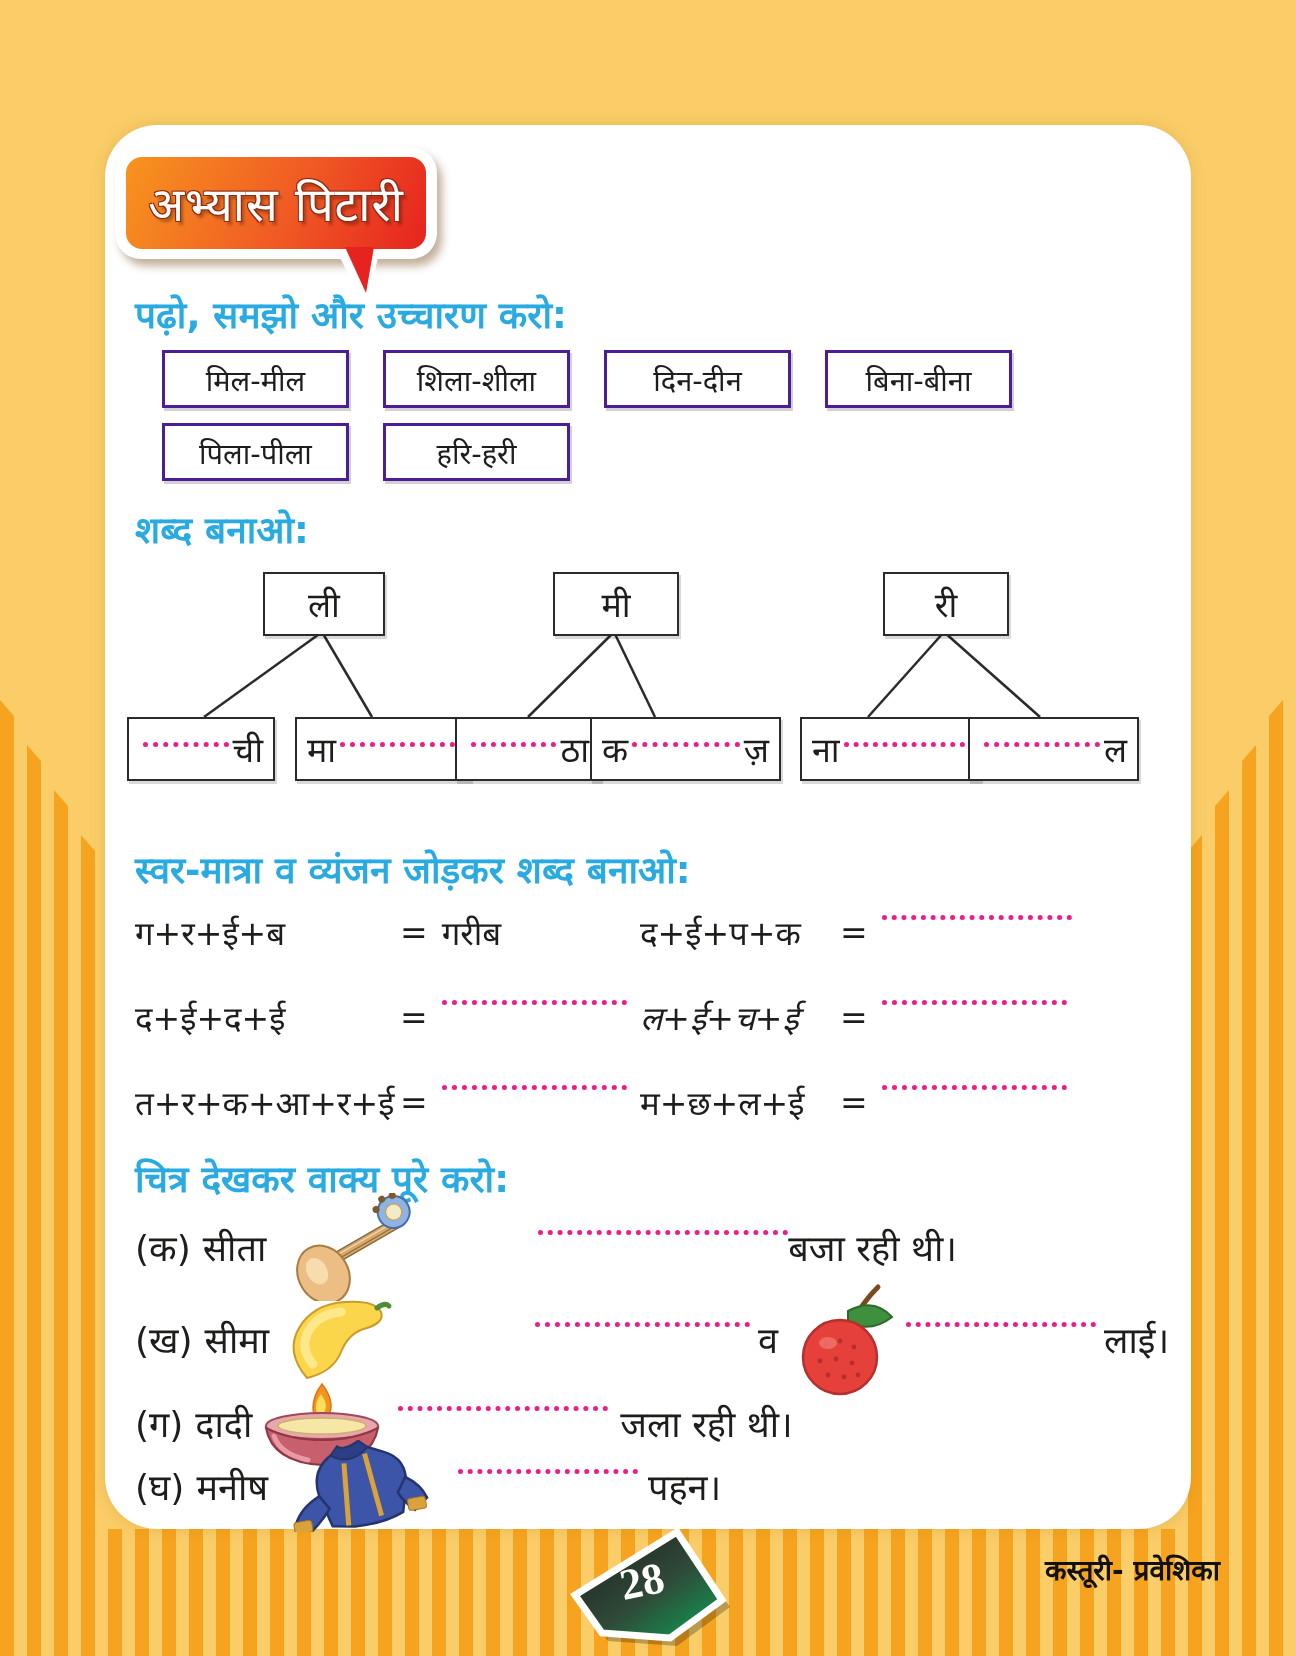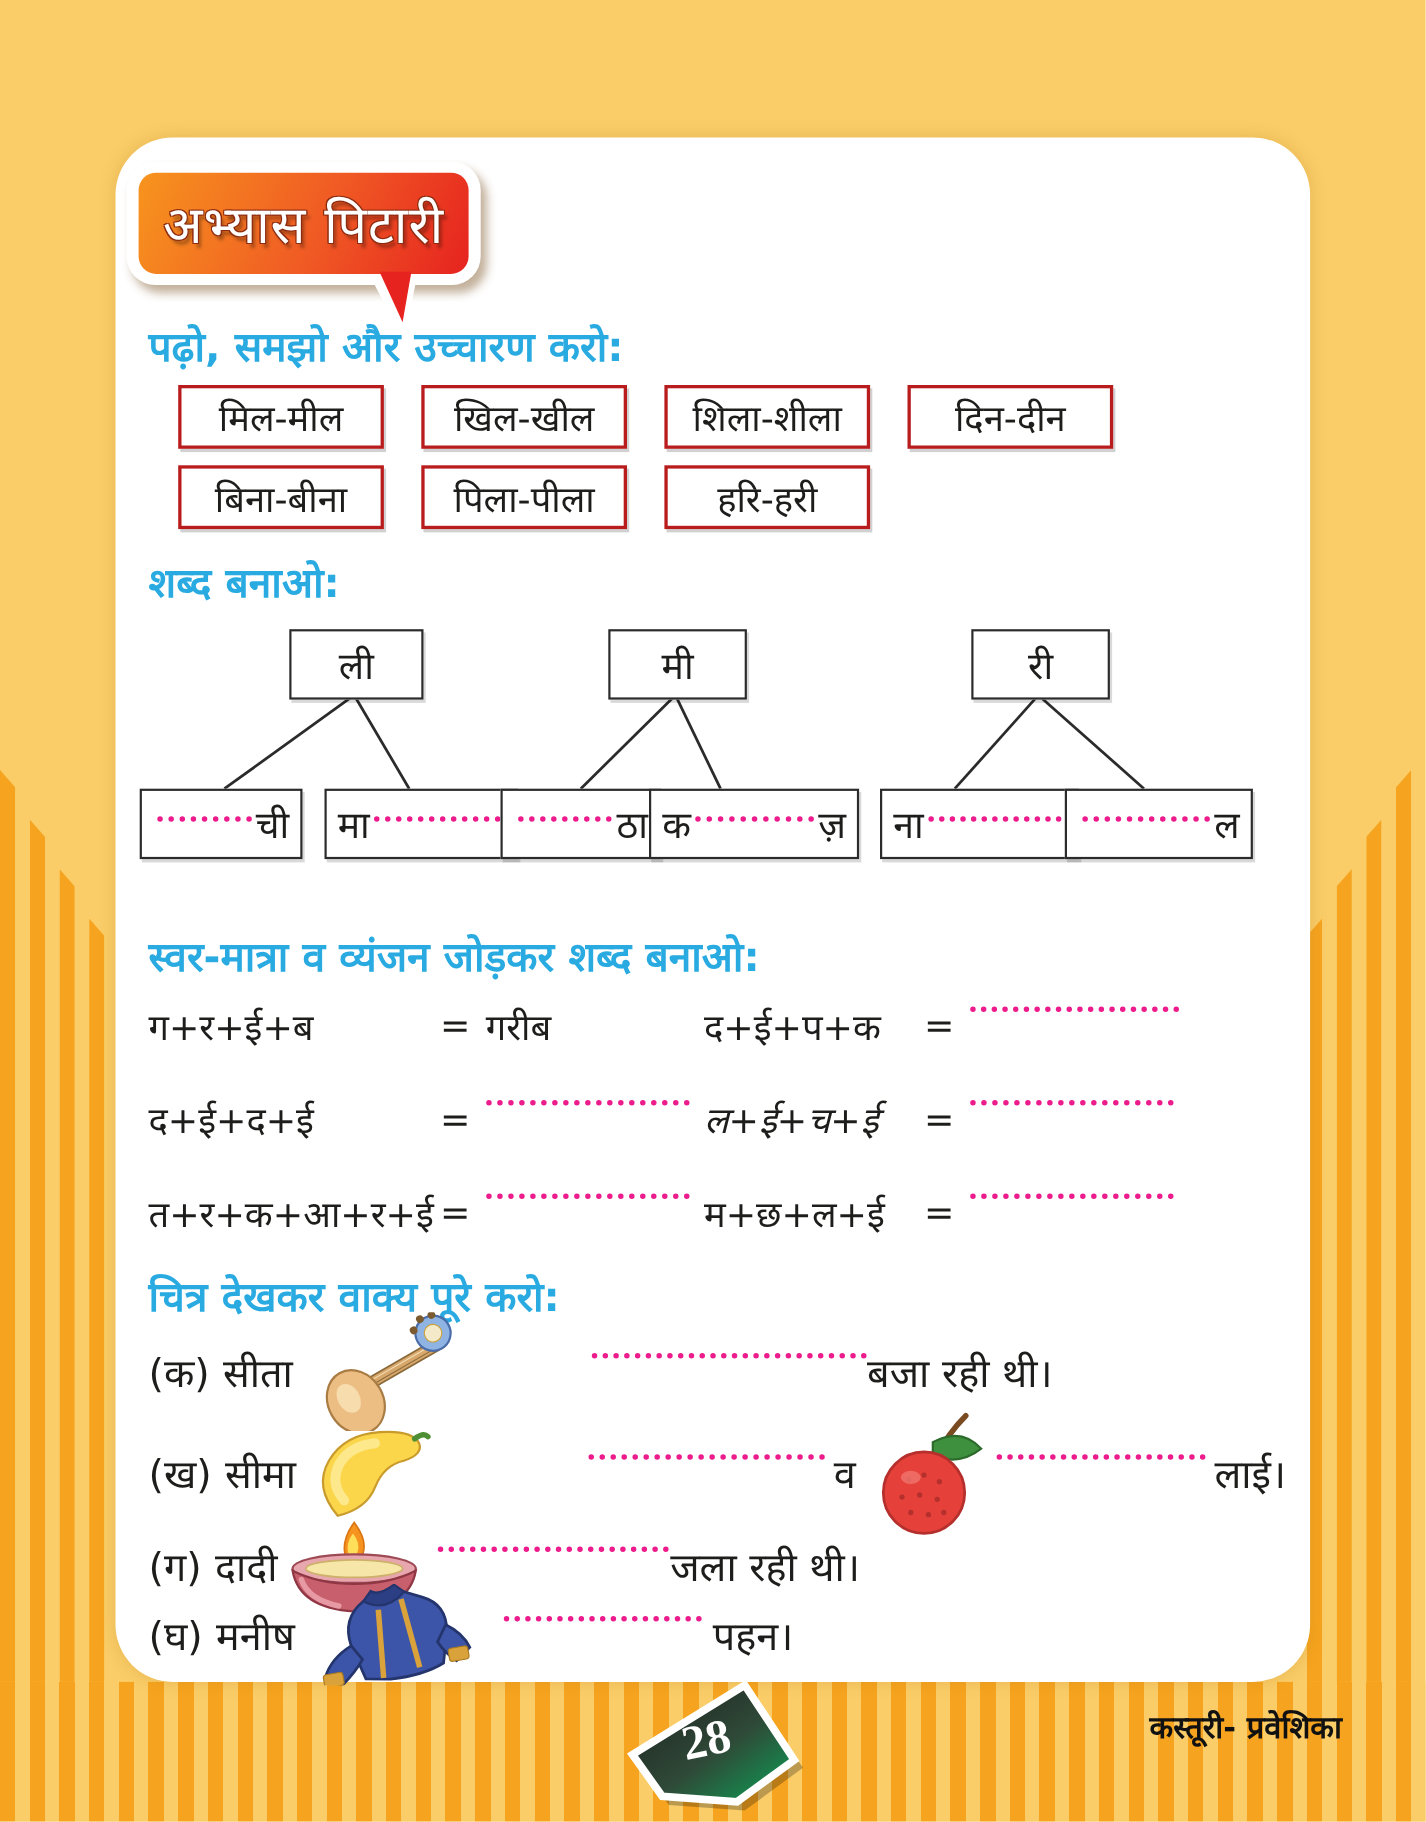--- a/index.html
+++ b/index.html
@@ -42,23 +42,23 @@
   .tail-red{position:absolute;left:230px;top:100px;width:0;height:0;
     border-left:21px solid transparent;border-right:8px solid transparent;border-top:46px solid #E6231F;}
   .h-blue{position:absolute;color:#29ABE2;font-weight:bold;font-size:37px;white-space:nowrap;}
   
   .pairs{
     position:absolute;left:162px;top:350px;
     display:grid;grid-template-columns:repeat(4,187px);grid-auto-rows:58px;
     column-gap:34px;row-gap:15px;
   }
   .wbox{
-    border:3px solid #b91c1c;background:#fff;
+    border:3px solid #4c1d95;background:#fff;
     display:flex;align-items:center;justify-content:center;
-    font-size:33px;box-shadow:2px 3px 0 rgba(0,0,0,.18);
+    font-size:29px;box-shadow:2px 3px 0 rgba(0,0,0,.18);
   }
   
   .tbox{
     position:absolute;height:60px;border:2.5px solid #2b2b2b;background:#fff;
     display:flex;align-items:center;justify-content:center;font-size:34px;
     box-shadow:2px 3px 0 rgba(0,0,0,.15);
   }
   .tbox.leaf{justify-content:flex-start;padding:0 10px;}
   .tbox .dots{flex:1;border-bottom:5px dotted #EC1C8C;height:0;margin:0 4px;position:relative;top:-5px;}
   
@@ -100,21 +100,20 @@
   <div class="bubble-inner">
     <span>अभ्यास पिटारी</span>
   </div>
   <div class="tail-white"></div>
   <div class="tail-red"></div>
 </div>
 
 <div class="h-blue" style="left:135px;top:288px;">पढ़ो, समझो और उच्चारण करो:</div>
 <div class="pairs">
   <div class="wbox">मिल-मील</div>
-  <div class="wbox">खिल-खील</div>
   <div class="wbox">शिला-शीला</div>
   <div class="wbox">दिन-दीन</div>
   <div class="wbox">बिना-बीना</div>
   <div class="wbox">पिला-पीला</div>
   <div class="wbox">हरि-हरी</div>
 </div>
 
 <div class="h-blue" style="left:135px;top:503px;">शब्द बनाओ:</div>
 
 <svg class="overlay" width="1296" height="1656" viewBox="0 0 1296 1656">
@@ -261,21 +260,21 @@
     <svg width="132" height="90" viewBox="0 0 132 90">
       <path d="M64 6 Q76 22 72 34 Q69 43 63 44 Q55 40 55 30 Q55 18 64 6 Z" fill="#F6921E" stroke="#d97613" stroke-width="1.5"></path>
       <path d="M63 16 Q70 25 67 33 Q65 39 62 39 Q58 36 58 29 Q58 22 63 16 Z" fill="#FFDE5A"></path>
       <ellipse cx="64" cy="48" rx="56" ry="13" fill="#E8A7AE" stroke="#9e4a55" stroke-width="2"></ellipse>
       <ellipse cx="64" cy="48" rx="44" ry="8" fill="#F6E6A8" stroke="#cdb06a" stroke-width="1.5"></ellipse>
       <path d="M8 50 Q14 84 64 87 Q114 84 120 50 Q96 62 64 62 Q32 62 8 50 Z" fill="#C75F6D" stroke="#8f3744" stroke-width="2"></path>
       <path d="M16 58 Q22 76 50 82" fill="none" stroke="#E79AA4" stroke-width="5" stroke-linecap="round"></path>
     </svg>
   </span>
   <span class="blank" style="width:210px;margin-left:8px;"></span>
-  <span style="margin-left:1px;">जला रही थी।</span>
+  <span style="margin-left:12px;">जला रही थी।</span>
 </div>
 
 <div class="srow" style="top:1440px;height:92px;">
   <span>(घ)</span>
   <span class="subj">मनीष</span>
   <span class="imgbox" style="margin-left:10px;">
     <svg width="152" height="92" viewBox="0 0 152 92">
       <g transform="rotate(-10 76 46)">
         <path d="M58 12 Q78 2 96 10 L112 18 Q132 28 128 52 L120 80 Q100 88 70 86 L48 82 L40 50 Q36 24 58 12 Z" fill="#3D55A8" stroke="#24356e" stroke-width="2.5"></path>
         <path d="M40 50 Q20 58 12 74 L26 84 Q40 74 48 64 Z" fill="#3D55A8" stroke="#24356e" stroke-width="2.5"></path>

